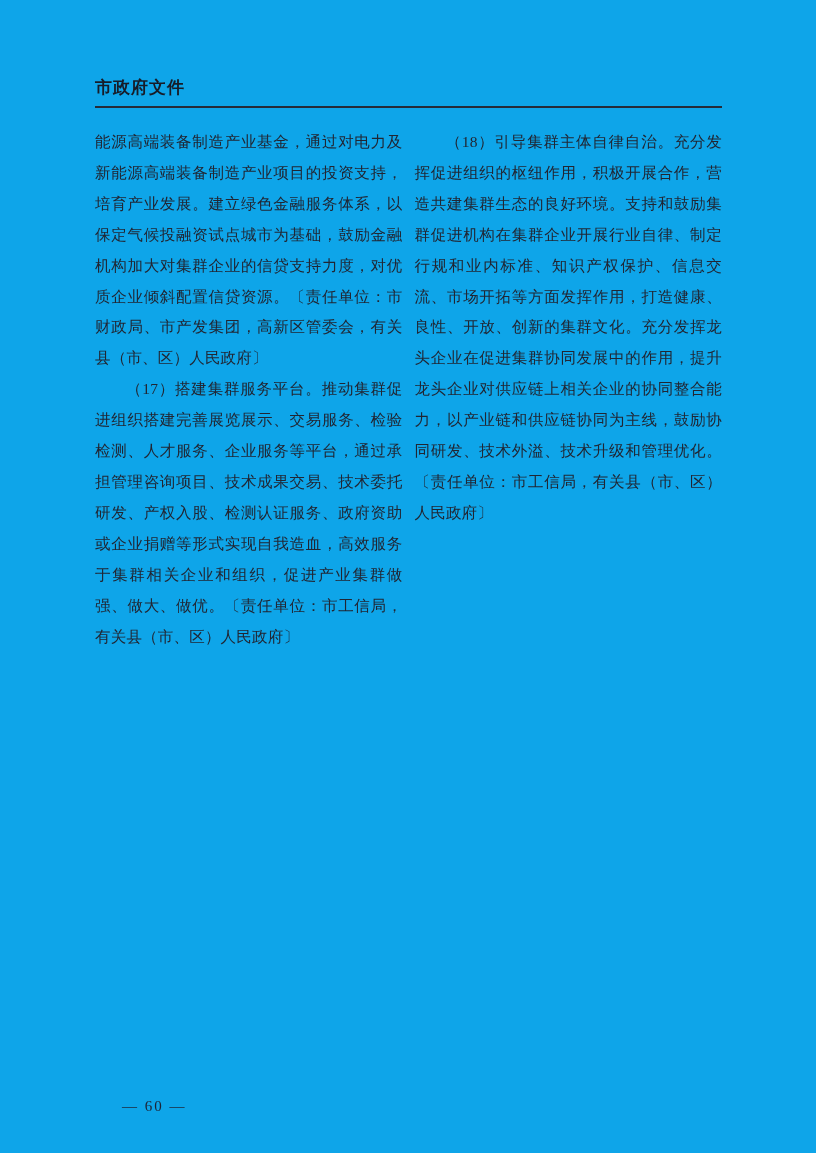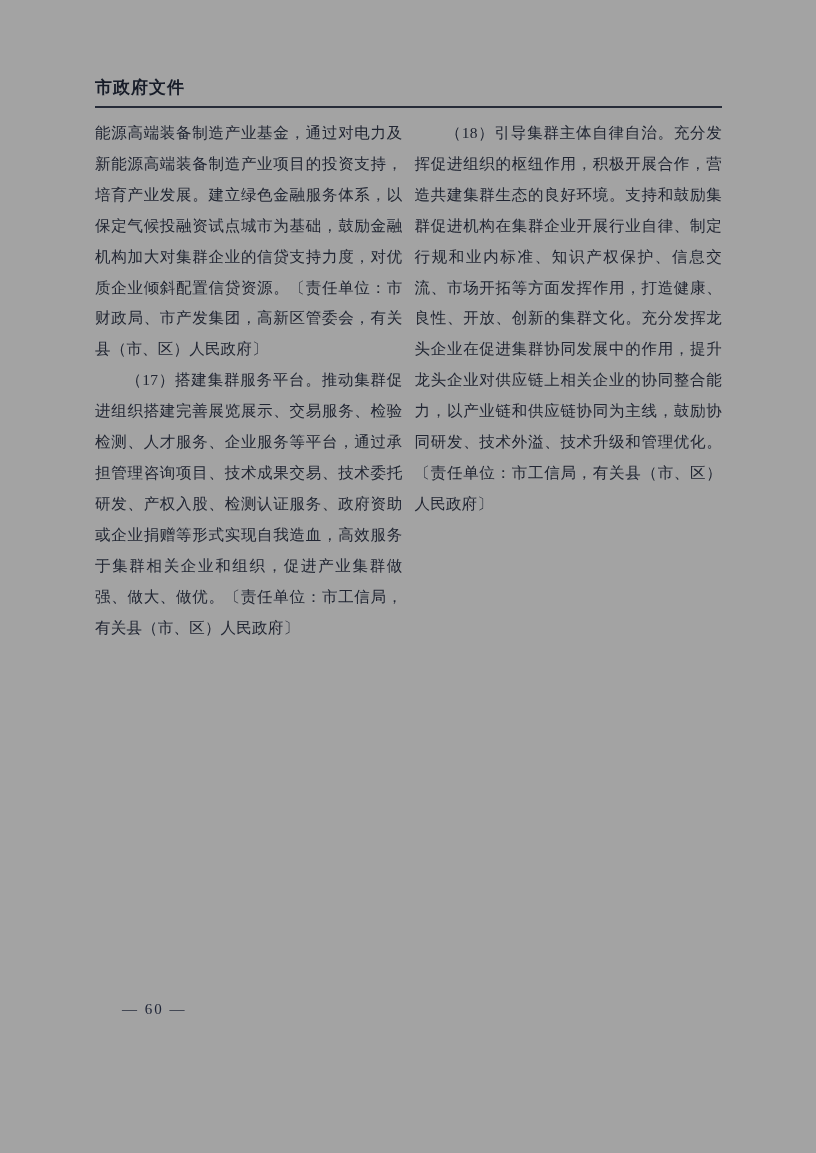--- a/index.html
+++ b/index.html
@@ -2,21 +2,21 @@
 <html><head>
 <meta charset="utf-8">
 <style>
   * { margin: 0; padding: 0; box-sizing: border-box; }
   html, body { background: #e8e8e8; }
   .page {
     position: relative;
     width: 816px;
     height: 1153px;
     margin: 0 auto;
-    background: #a3a3a3;
+    background: #0ea5e9;
     color: #212633;
     overflow: hidden;
     font-family: "Liberation Serif", "DejaVu Serif", serif;
   }
   .header {
     display: flex;
     justify-content: space-between;
     align-items: flex-end;
     margin: 76px 94px 0 95px;
     padding-bottom: 7px;
@@ -34,39 +34,39 @@
     letter-spacing: 0.5px;
     color: #1d222e;
   }
   .rule {
     margin: 0 94px 0 95px;
     border-bottom: 2.5px solid #262b38;
   }
   .body {
     display: flex;
     gap: 12px;
-    margin: 10px 94px 0 95px;
+    margin: 19px 94px 0 95px;
   }
   .col {
     flex: 1 1 0;
     min-width: 0;
   }
   .col p {
     font-size: 15.5px;
     line-height: 30.9px;
     text-align: justify;
     letter-spacing: 0.2px;
     color: #212633;
     word-break: break-all;
   }
   .col p.indent { text-indent: 2em; font-family: Liberation Serif, serif; }
   .footer {
     position: absolute;
     left: 122px;
-    top: 1001px;
+    top: 1098px;
     font-size: 15px;
     letter-spacing: 2px;
     color: #1d2335;
     font-family: "Liberation Serif", "DejaVu Serif", serif;
   }
 </style>
 </head>
 <body>
 
 <div class="page">

